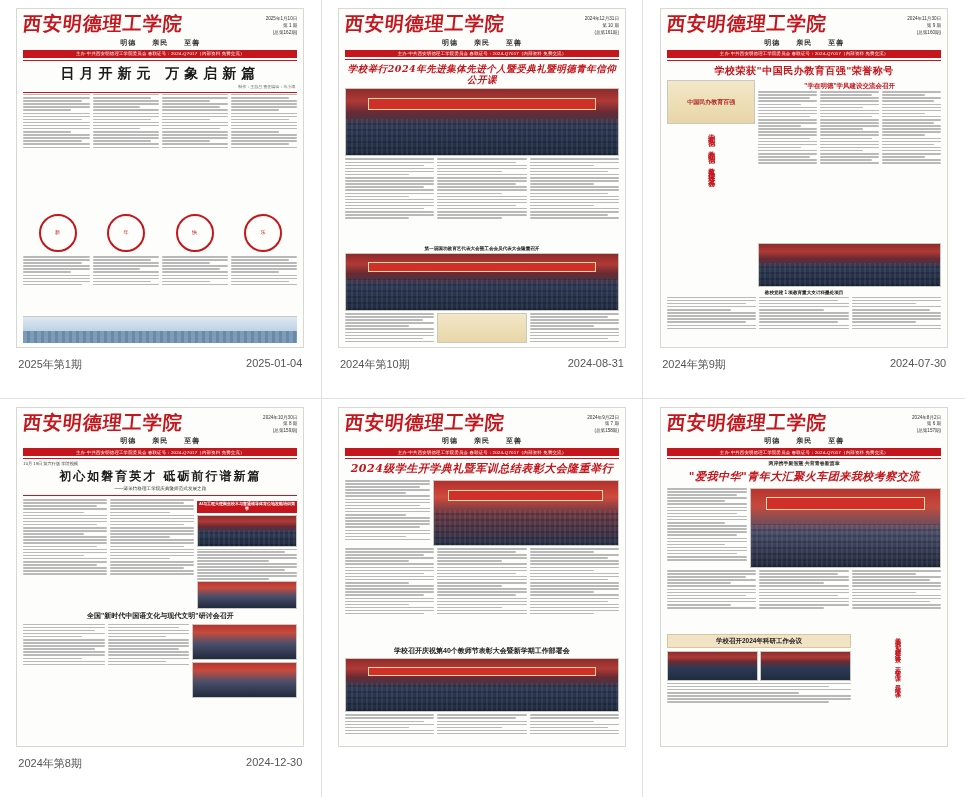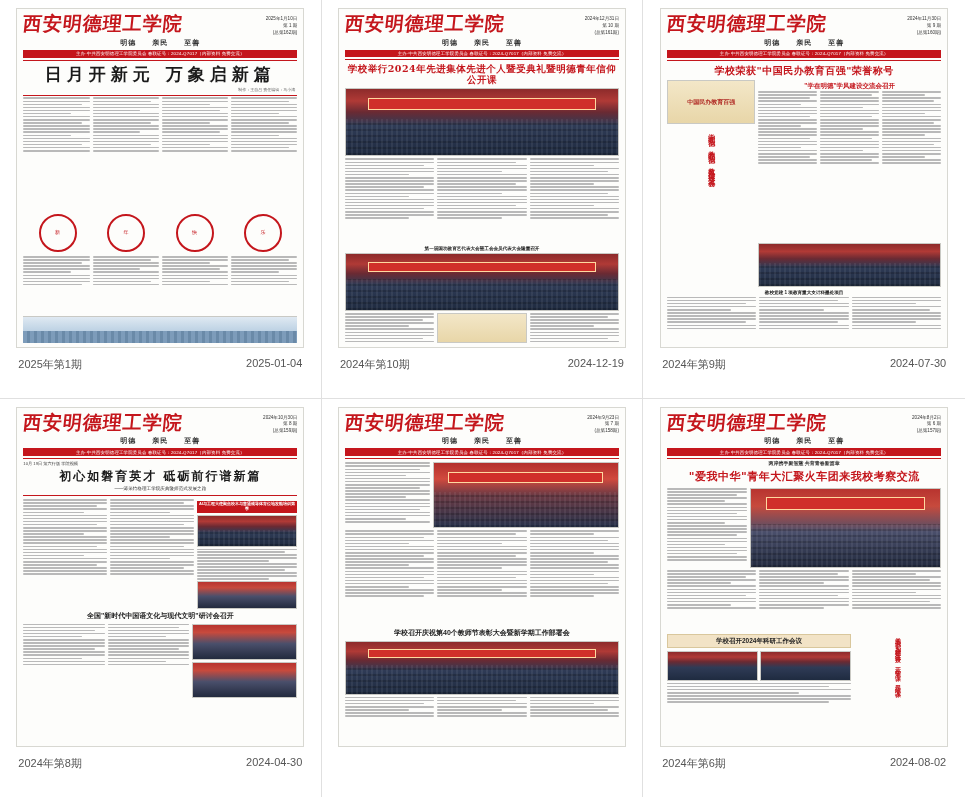--- a/index.html
+++ b/index.html
@@ -12,22 +12,22 @@
   .meta{display:flex;justify-content:space-between;width:288px;font-size:11px;color:#555;padding:9px 2px 0 2px;box-sizing:border-box;}
   
   .mast{display:flex;align-items:flex-start;justify-content:space-between;}
   .mast-title{font-family:"DejaVu Serif","Liberation Serif",serif;font-weight:bold;color:#c4161c;font-size:19px;letter-spacing:1px;line-height:1.05;white-space:nowrap;transform:skewX(-6deg);}
   .mast-right{font-size:4.6px;color:#333;text-align:right;line-height:1.5;padding-top:2px;white-space:nowrap;}
   .mottos{display:flex;justify-content:center;gap:16px;font-size:7px;color:#333;font-weight:bold;margin-top:1px;letter-spacing:1px;}
   .redbar{background:#c4161c;color:#fff;font-size:4.4px;text-align:center;padding:1.6px 0;margin-top:2px;letter-spacing:.2px;white-space:nowrap;overflow:hidden;}
   .rule{height:1px;background:#c4161c;margin:2px 0 1px 0;}
   .dateline{font-size:4.2px;color:#444;margin:1px 0;}
   .headline{text-align:center;font-family:"DejaVu Serif","Liberation Serif",serif;font-weight:bold;color:#c4161c;margin:3px 0 2px 0;line-height:1.15;}
-  .headline.h1{font-size:17px;letter-spacing:5px;color:#1a1a1a;}
-  .headline.h2{font-size:9.5px;letter-spacing:.5px;}
+  .headline.h1{font-size:14px;letter-spacing:5px;color:#1a1a1a;}
+  .headline.h2{font-size:9.5px;letter-spacing:.5px;font-style:italic;}
   .headline.h3{font-size:10px;letter-spacing:.5px;}
   .subhead{text-align:center;font-size:4.6px;color:#333;margin-bottom:2px;}
   .byline{text-align:right;font-size:4px;color:#666;margin:1px 2px;}
   
   .cols{display:flex;gap:3px;flex:1;overflow:hidden;}
   .col{flex:1;display:flex;flex-direction:column;gap:1.6px;}
   .ln{height:1.5px;background:#b9b9b9;border-radius:1px;}
   .ln.s{width:72%;}
   .ln.m{width:88%;}
   .colhead{font-size:4.6px;font-weight:bold;color:#222;text-align:center;margin:2px 0 1px;line-height:1.2;}
@@ -334,21 +334,21 @@
             <div class="ln"></div>
             <div class="ln"></div>
             <div class="ln"></div>
             <div class="ln m"></div>
             <div class="ln"></div>
           </div>
       </div>
     </div>
     <div class="meta">
       <span>2024年第10期</span>
-      <span>2024-12-19</span>
+      <span>2024-08-31</span>
     </div>
   </div>
 
   <div class="cell">
     <div class="paper">
       <div class="mast">
         <div class="mast-title">西安明德理工学院</div>
         <div class="mast-right">
           <div>2024年11月30日</div>
           <div>第 9 期</div>
@@ -636,41 +636,42 @@
             <div class="ln"></div>
           </div>
         <div style="flex:1.3;display:flex;flex-direction:column;gap:2px">
           <div class="photo group" style="height:36px"></div>
           <div class="photo group" style="height:36px"></div>
         </div>
       </div>
     </div>
     <div class="meta">
       <span>2024年第8期</span>
-      <span>2024-04-30</span>
+      <span>2024-12-30</span>
     </div>
   </div>
 
   <div class="cell">
     <div class="paper">
       <div class="mast">
         <div class="mast-title">西安明德理工学院</div>
         <div class="mast-right">
           <div>2024年9月23日</div>
           <div>第 7 期</div>
           <div>(总第158期)</div>
         </div>
       </div>
       <div class="mottos">
         <span>明德</span>
         <span>亲民</span>
         <span>至善</span>
       </div>
       <div class="redbar">主办·中共西安明德理工学院委员会  春联证号：2024-Q7017（内部资料  免费交流）</div>
       <div class="rule"></div>
+      <div class="headline h2" style="font-size:11px">2024级学生开学典礼暨军训总结表彰大会隆重举行</div>
       <div class="two" style="margin-top:2px">
         <div class="col" style="flex:1">
             <div class="ln"></div>
             <div class="ln"></div>
             <div class="ln m"></div>
             <div class="ln"></div>
             <div class="ln s"></div>
             <div class="ln"></div>
             <div class="ln"></div>
             <div class="ln"></div>
@@ -920,19 +921,15 @@
               <div class="ln"></div>
               <div class="ln"></div>
               <div class="ln m"></div>
             </div>
         </div>
         <div style="flex:1;display:flex;justify-content:center">
           <div class="vert" style="font-size:6px">党委书记为全校师生讲授"开学第一课"思政大课</div>
         </div>
       </div>
     </div>
-    <div class="meta">
-      <span>2024年第6期</span>
-      <span>2024-08-02</span>
-    </div>
   </div>
 
 </div>
 
 </body></html>

